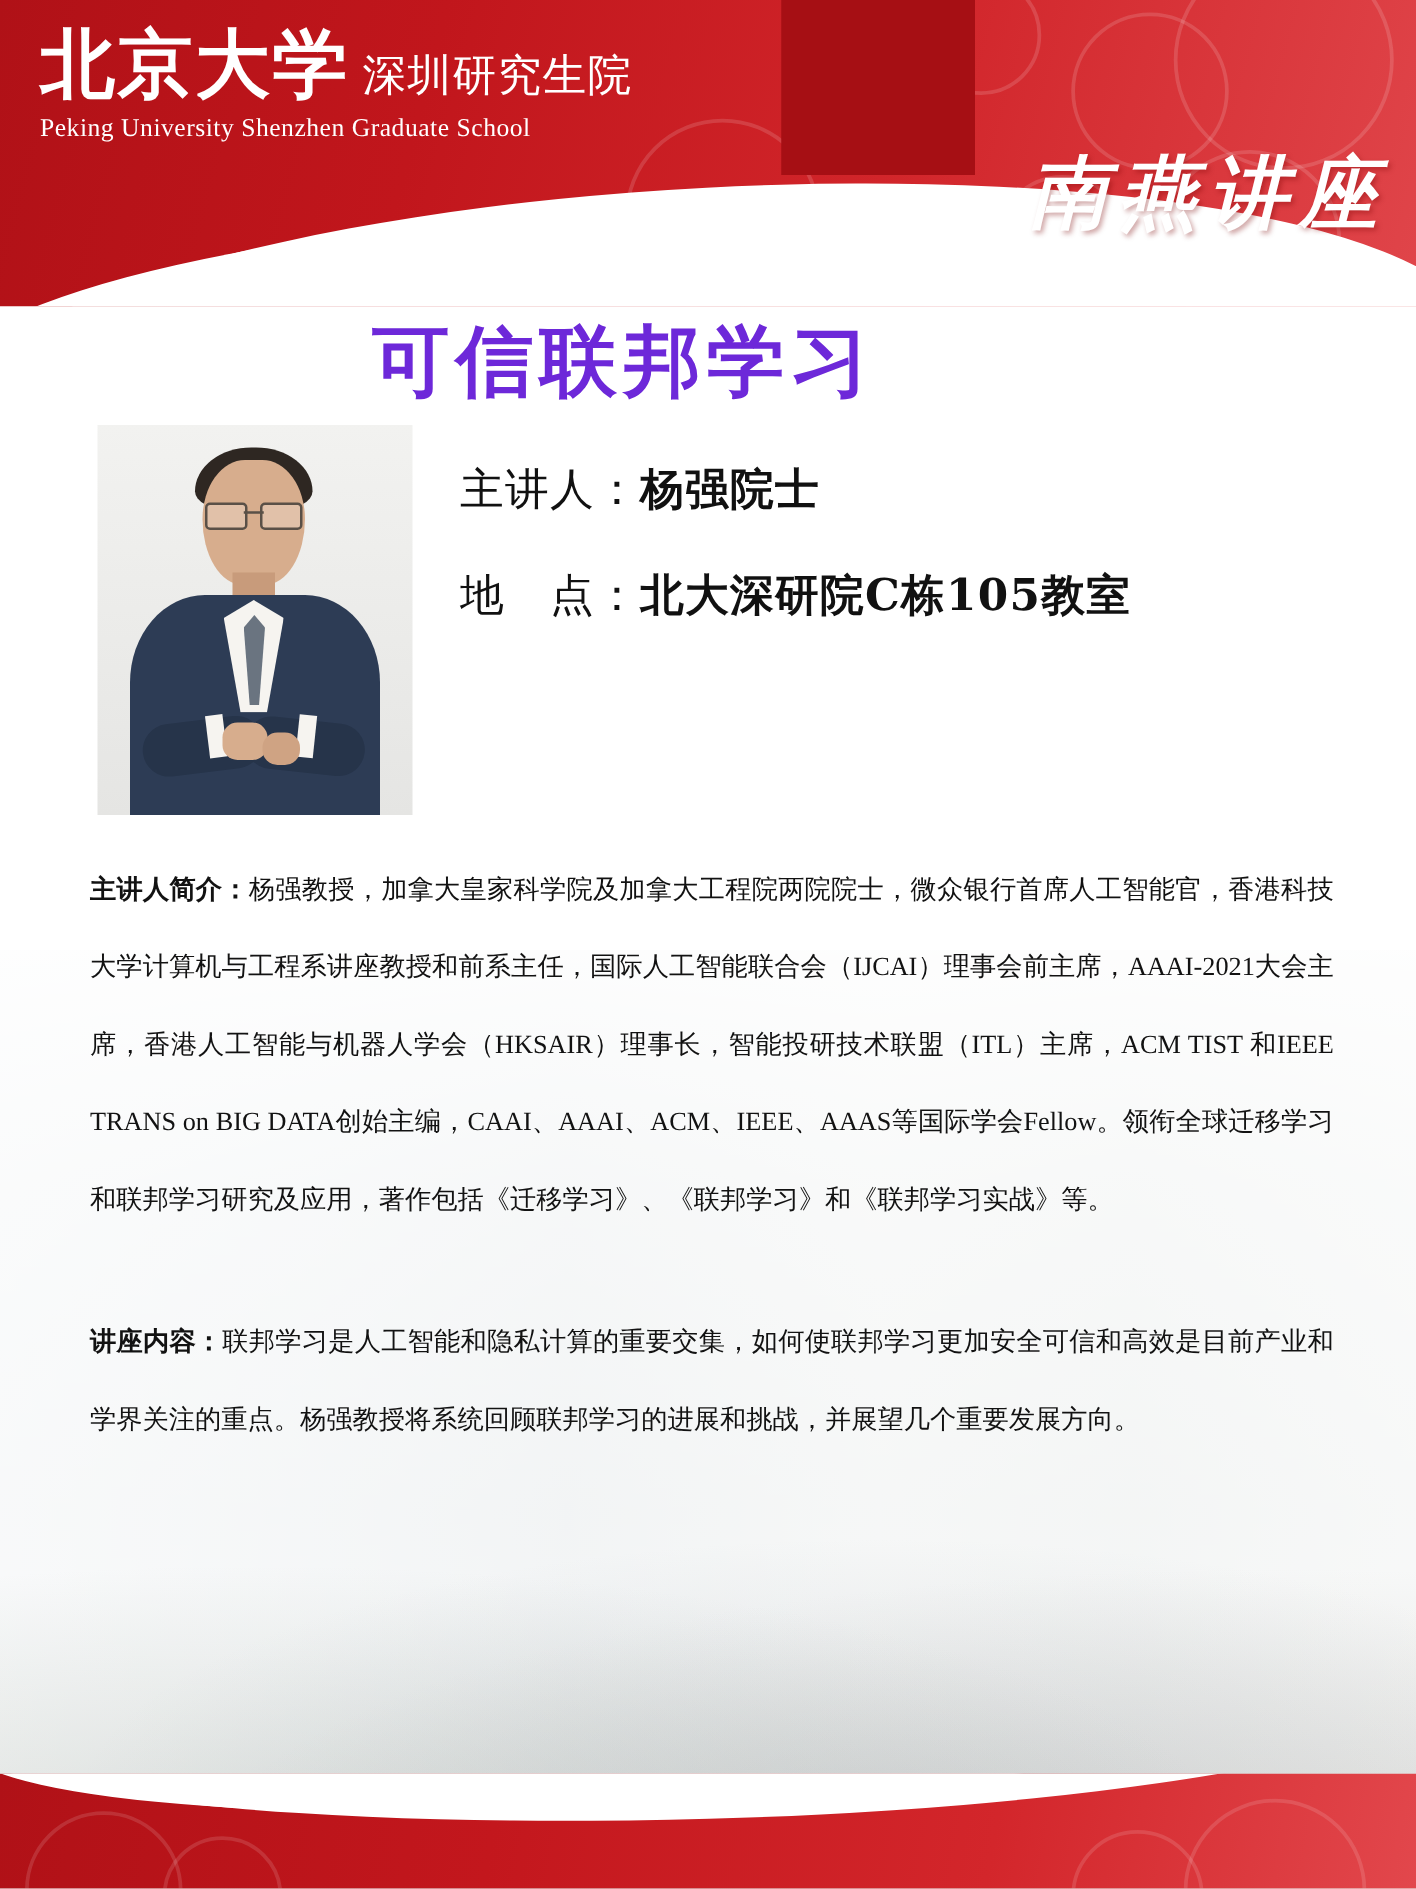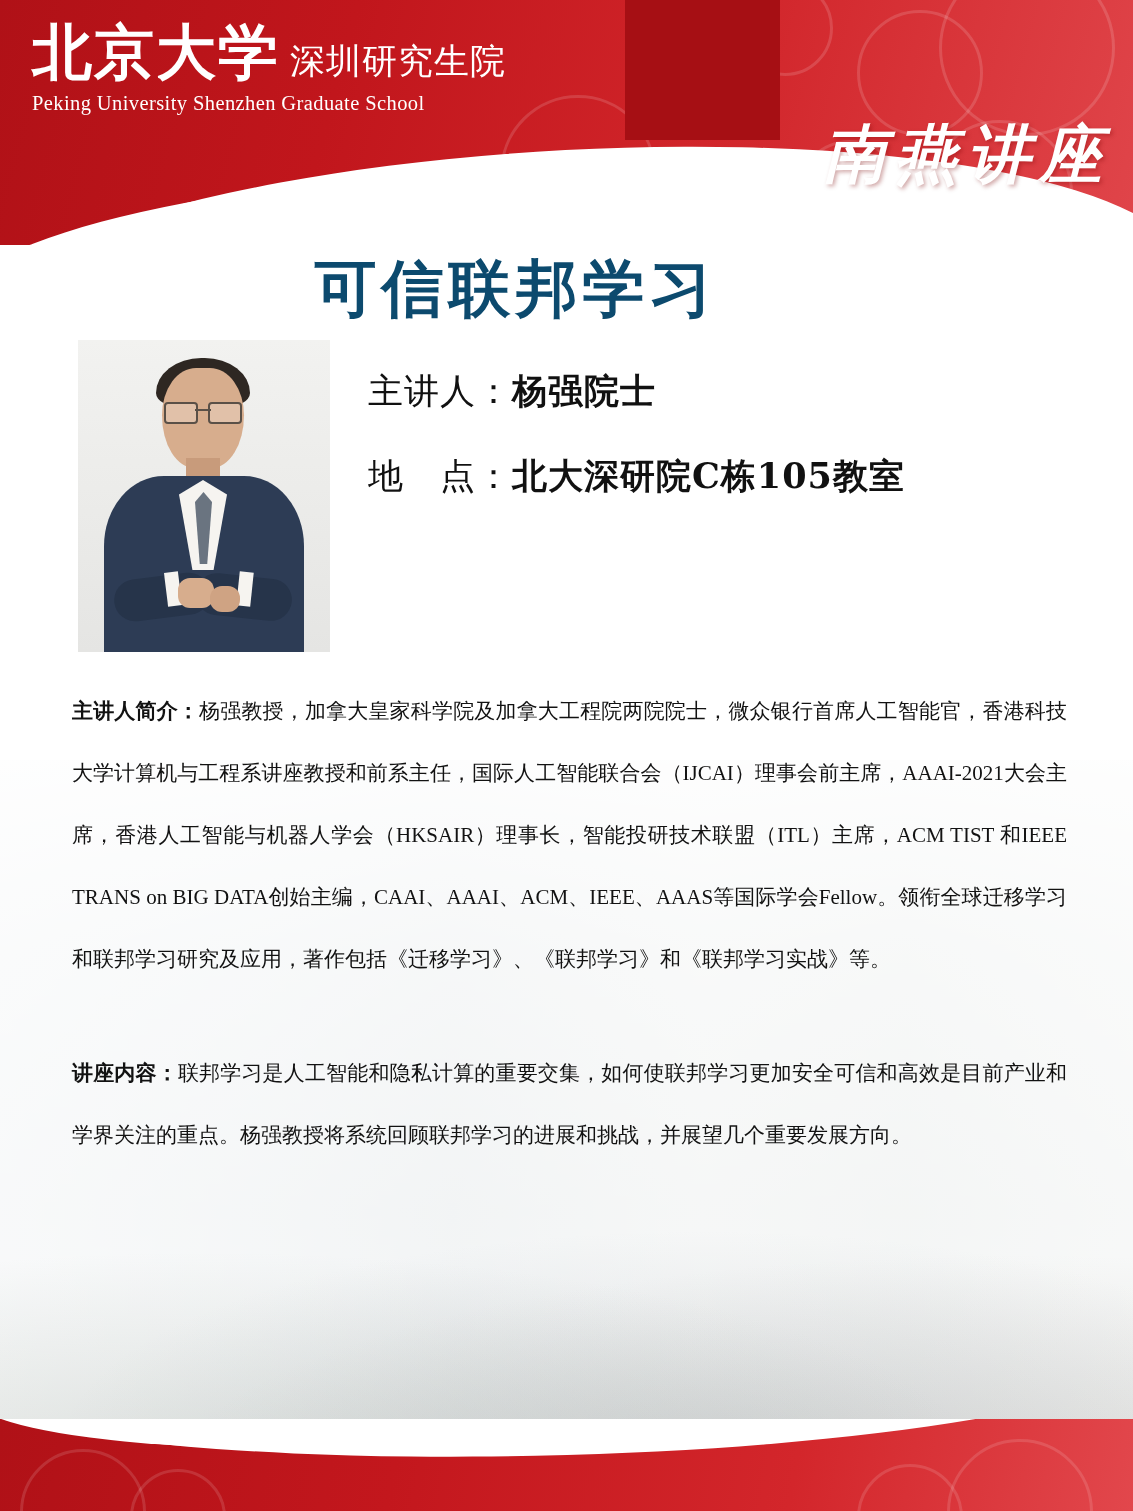--- a/index.html
+++ b/index.html
@@ -194,25 +194,24 @@
 
   
   .main-title {
     position: absolute;
     left: 0;
     top: 247px;
     width: 997px;
     text-align: center;
     font-size: 62px;
     font-weight: bold;
-    color: #0c4a6e;
+    color: #6d28d9;
     letter-spacing: 5px;
     font-family: "DejaVu Sans", sans-serif;
     z-index: 4;
-    margin-left: 17px;
   }
 
   
   .portrait {
     position: absolute;
     left: 78px;
     top: 340px;
     width: 252px;
     height: 312px;
     overflow: hidden;

